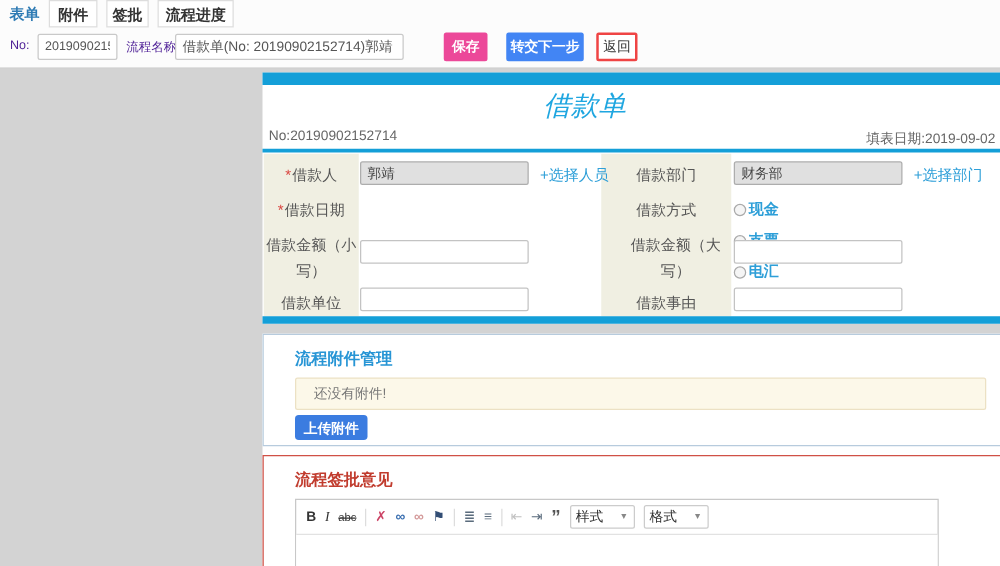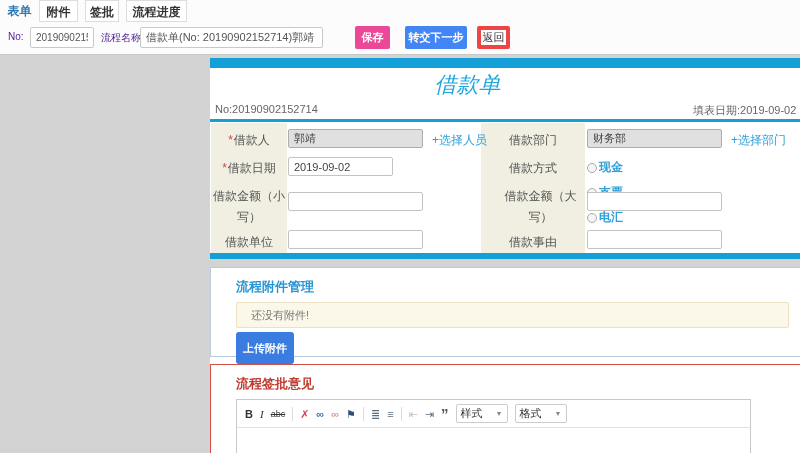--- a/index.html
+++ b/index.html
@@ -29,21 +29,21 @@
   .radio-group { position:absolute; display:flex; align-items:center; gap:8px;flex-direction:column; }
   .radio-opt { display:flex; align-items:center; gap:2px; cursor:pointer; }
   .radio-dot { width:10px; height:10px; border-radius:50%; border:1px solid #aaa; background:#f5f5f5; }
   .radio-txt { font-size:12px; font-weight:bold; color:#2e9fd8; }
 
   
   .attach-panel { position:absolute; left:210px; top:267px; width:612px; height:90px; background:#fff; border:1px solid #b7cbdd; }
   .sec-title { position:absolute; left:25px; top:10px; font-size:13px; font-weight:bold; }
   .attach-panel .sec-title { color:#2795d5; }
   .alert-box { position:absolute; left:25px; top:34px; width:553px; height:26px; line-height:24px; background:#fcf8e9; border:1px solid #ece1c4; border-radius:2px; font-size:11px; color:#777; padding-left:14px; }
-  .upload-btn { position:absolute; left:25px; top:64px; width:58px; height:32px; background:#3b7ce0; border:none; border-radius:3px; color:#fff; font-size:11px; font-weight:bold; cursor:pointer; }
+  .upload-btn { position:absolute; left:25px; top:64px; width:58px; height:20px; background:#3b7ce0; border:none; border-radius:3px; color:#fff; font-size:11px; font-weight:bold; cursor:pointer; }
 
   
   .approve-panel { position:absolute; left:210px; top:364px; width:612px; height:120px; background:#fff; border:1px solid #d05046; }
   .approve-panel .sec-title { color:#c13c2e; }
   .editor { position:absolute; left:25px; top:34px; width:515px; height:80px; border:1px solid #c8c8c8; background:#fff; }
   .editor-toolbar { display:flex; align-items:center; gap:7px; height:28px; padding:0 8px; border-bottom:1px solid #e2e2e2; }
   .tb-btn { font-size:11px; color:#333; cursor:pointer; line-height:14px; }
   .tb-sep { width:1px; height:14px; background:#ddd; }
   .tb-bold { font-weight:bold; }
   .tb-italic { font-style:italic; font-family:"Liberation Serif",serif; }
@@ -71,21 +71,21 @@
     <div class="tab" style="left:85px;width:34px;">签批</div>
     <div class="tab" style="left:126px;width:61px;">流程进度</div>
 
     <span class="cmd-label" style="left:8px;top:31px;">No:</span>
     <input class="cmd-input" style="left: 30px; top: 27px; width: 64px; font-size: 10px;" value="20190902152714">
     <span class="cmd-label" style="left:101px;top:31px;">流程名称:</span>
     <input class="cmd-input" style="left: 140px; top: 27px; width: 183px; font-size: 11px;" value="借款单(No: 20190902152714)郭靖">
 
     <button class="btn" style="left:355px;top:26px;width:35px;background:#ec4899;">保存</button>
     <button class="btn" style="left:405px;top:26px;width:62px;background:#4285f4;">转交下一步</button>
-    <button class="btn" style="left:477px;top:26px;width:33px;background:#fff;border:4px solid #ef4444;color:#333;font-weight:normal;text-align:center;">返回</button>
+    <button class="btn" style="left:477px;top:26px;width:33px;background:#fff;border:2px solid #ef4444;color:#333;font-weight:normal;text-align:center;">返回</button>
   </div>
 
   <div class="content-backdrop"></div>
 
   <div class="form-panel">
     <div class="bar-blue" style="top:0;height:10px;"></div>
     <div class="form-title">借款单</div>
     <div class="meta" style="left:5px;top:45px;">No:20190902152714</div>
     <div class="meta" style="left:483px;top:45px;">填表日期:2019-09-02 15:27:1</div>
     <div class="bar-blue" style="top:61px;height:3px;"></div>
@@ -95,21 +95,20 @@
 
     <div class="lbl" style="left:1px;top:72px;width:76px;"><span class="req">*</span><span>借款人</span></div>
     <input class="ipt ro" style="left: 78px; top: 71px;" readonly="" value="郭靖">
     <a class="pick-link" style="left:222px;top:74px;">+选择人员</a>
 
     <div class="lbl" style="left:271px;top:72px;width:104px;">借款部门</div>
     <input class="ipt ro" style="left: 377px; top: 71px;" readonly="" value="财务部">
     <a class="pick-link" style="left:521px;top:74px;">+选择部门</a>
 
     <div class="lbl" style="left:1px;top:100px;width:76px;"><span class="req">*</span><span>借款日期</span></div>
-    <input class="ipt" style="left: 78px; top: 99px; width: 105px;" value="2019-09-02">
 
     <div class="lbl" style="left:271px;top:100px;width:104px;">借款方式</div>
     <div class="radio-group" style="left:377px;top:101px;">
       <span class="radio-opt">
           <span class="radio-dot"></span>
           <span class="radio-txt">现金</span>
         </span>
       <span class="radio-opt">
           <span class="radio-dot"></span>
           <span class="radio-txt">支票</span>

